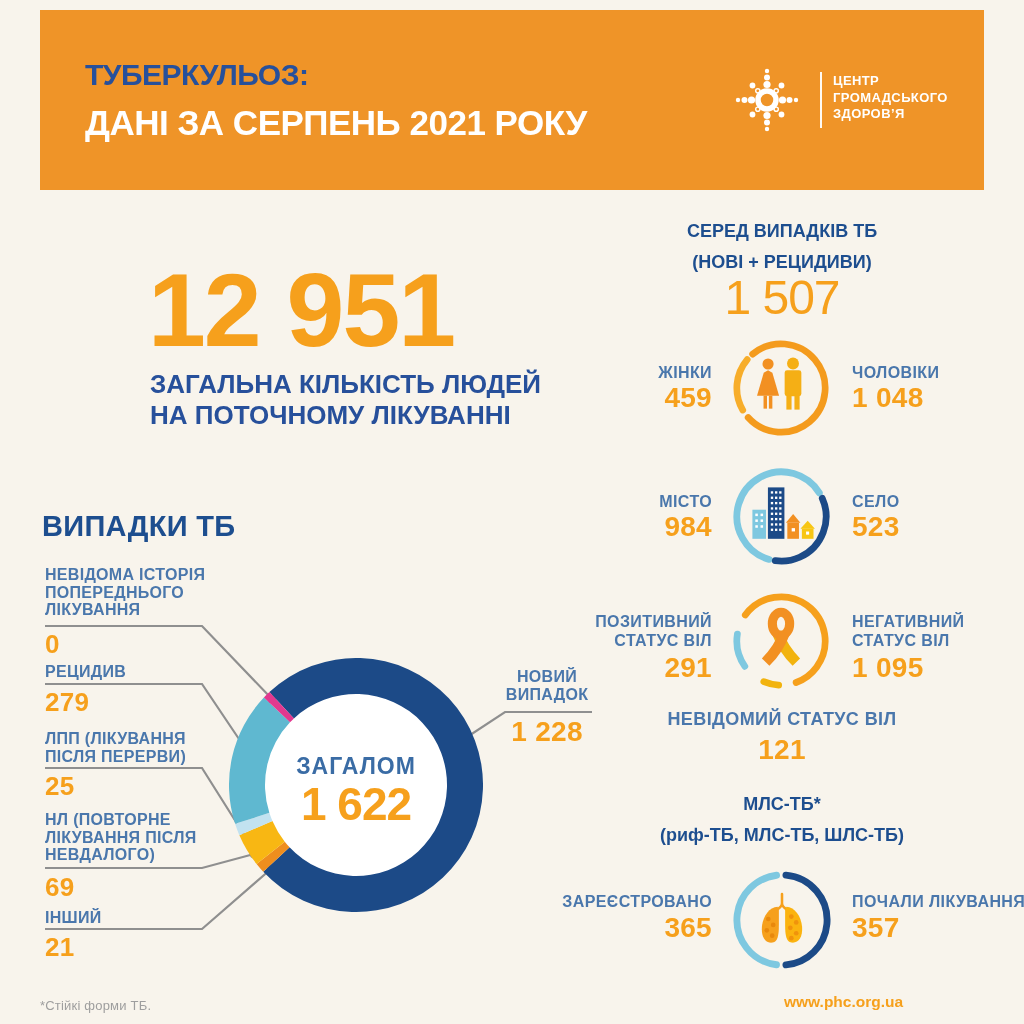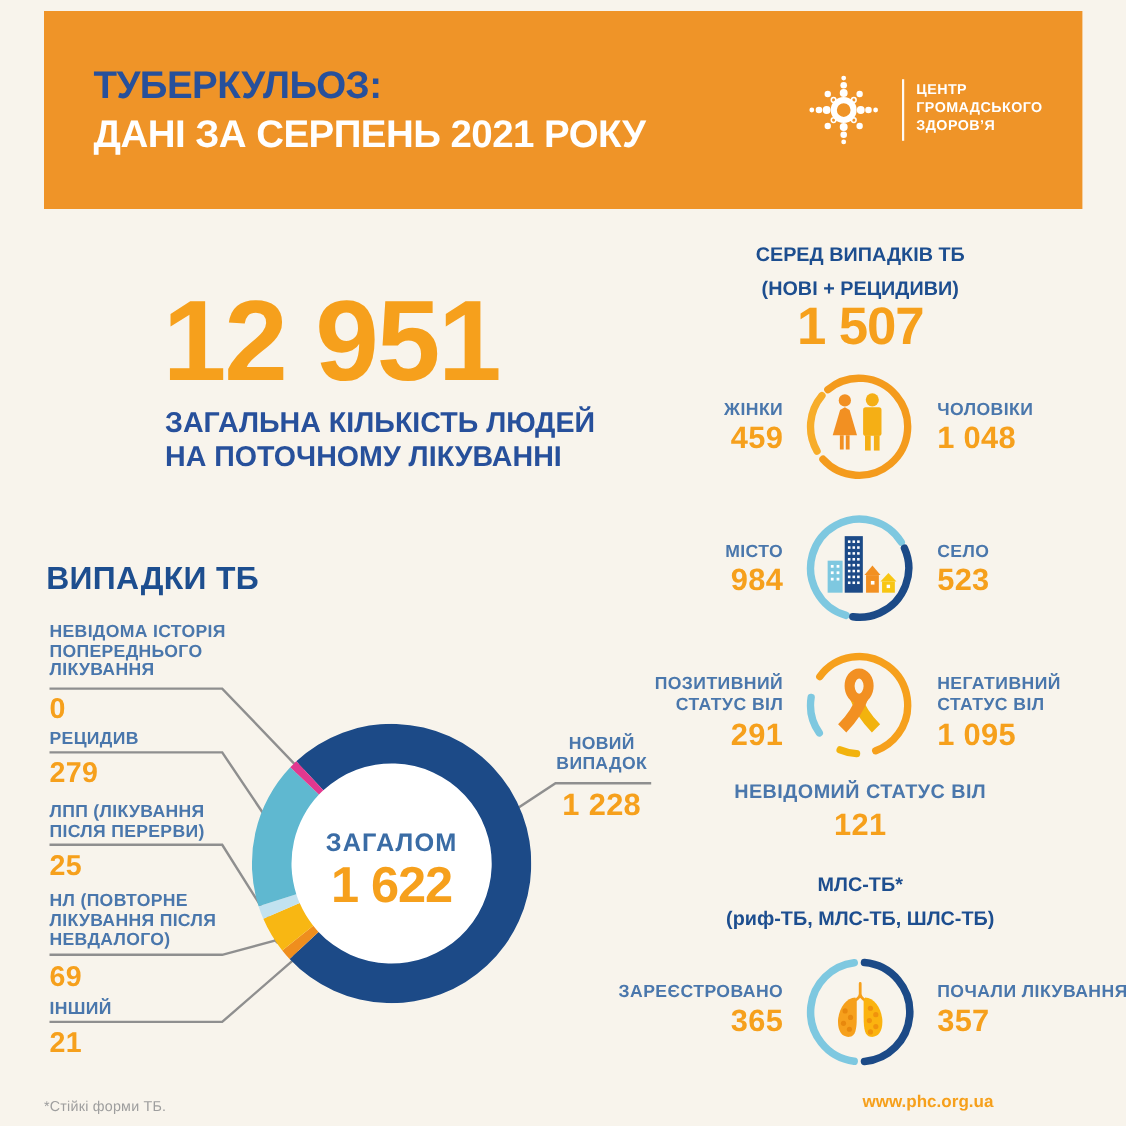--- a/index.html
+++ b/index.html
@@ -1,27 +1,27 @@
 <!DOCTYPE html>
 <html><head>
 <meta charset="utf-8">
 <style>
   html,body{margin:0;padding:0;}
   body{font-family:"Liberation Sans", sans-serif; background:#F8F4EC;}
   #stage{position:relative;width:1024px;height:1024px;background:#F8F4EC;overflow:hidden;}
   .abs{position:absolute;}
   .hdr{background:#EF9428;}
-  .h-title1{color:#27509B;font-size:35px;font-weight:700;letter-spacing:-0.5px;white-space:nowrap;}
+  .h-title1{color:#27509B;font-size:30px;font-weight:700;letter-spacing:-0.5px;white-space:nowrap;}
   .h-title2{color:#FFFFFF;font-size:35px;font-weight:700;letter-spacing:-0.5px;white-space:nowrap;}
   .logo-org{color:#FFFFFF;font-size:13px;line-height:16.5px;font-weight:700;letter-spacing:0.4px;white-space:nowrap;}
   .big-num{color:#F6A01C;font-size:104px;font-weight:700;letter-spacing:-2px;line-height:1;white-space:nowrap;}
   .caption{color:#27509B;font-size:26px;line-height:31px;font-weight:700;white-space:nowrap;margin-top:7px;}
   .sec-title{color:#1D4E8F;font-size:29px;font-weight:700;letter-spacing:0.3px;white-space:nowrap;}
   .rc-head{color:#1D4E8F;font-size:18px;line-height:31px;font-weight:700;text-align:center;white-space:nowrap;}
-  .rc-big{color:#F6A01C;font-size:48px;font-weight:700;text-align:center;letter-spacing:-1px;}
+  .rc-big{color:#F6A01C;font-size:48px;font-weight:400;text-align:center;letter-spacing:-1px;}
   .lbl{color:#4A77AC;font-size:16px;line-height:19px;font-weight:700;letter-spacing:0.4px;white-space:nowrap;}
   .val{color:#F6A01C;font-weight:700;letter-spacing:0.3px;white-space:nowrap;}
   .val28{font-size:28px;}
   .val26{font-size:26px;}
   .cell-l{text-align:right;}
   .cell-r{text-align:left;}
   .center{text-align:center;}
   .seg-lbl{color:#4A77AC;font-size:16px;line-height:17.5px;font-weight:700;letter-spacing:0.3px;white-space:nowrap;}
   .donut-center-label{color:#3A6CA5;font-size:23px;font-weight:700;letter-spacing:1px;}
   .donut-center-value{color:#F6A01C;font-size:46px;font-weight:700;line-height:1.08;letter-spacing:-1px;}

